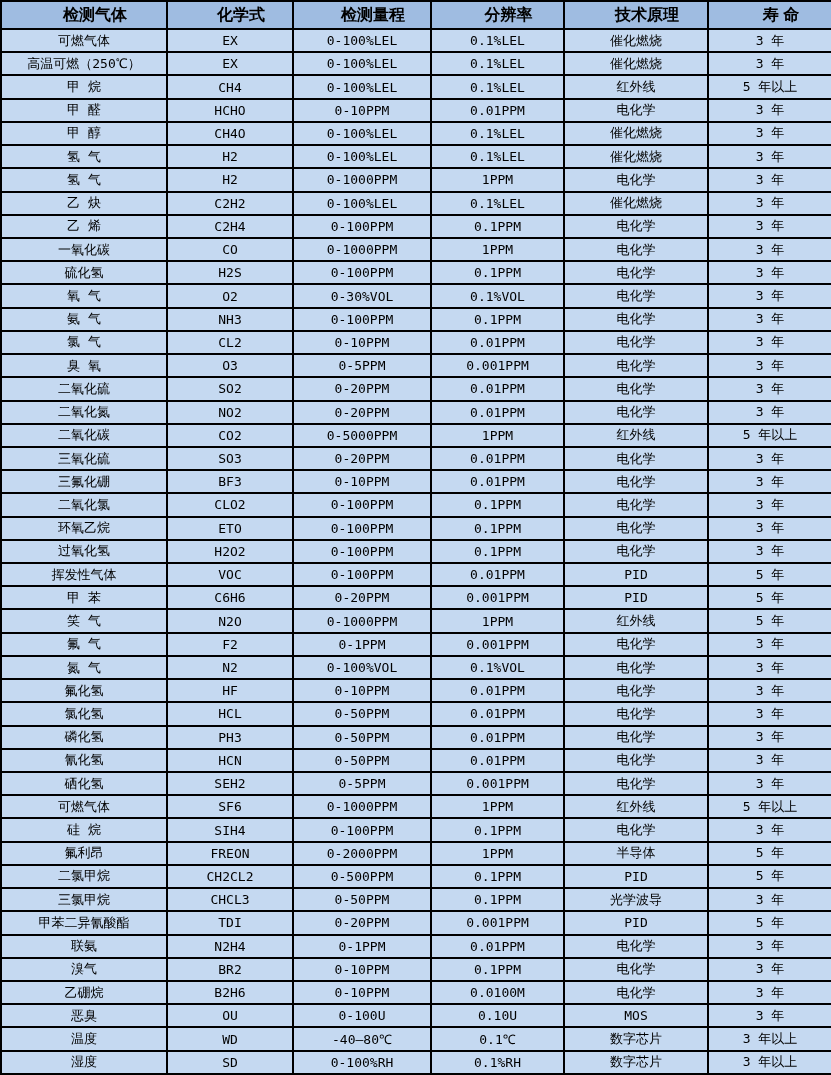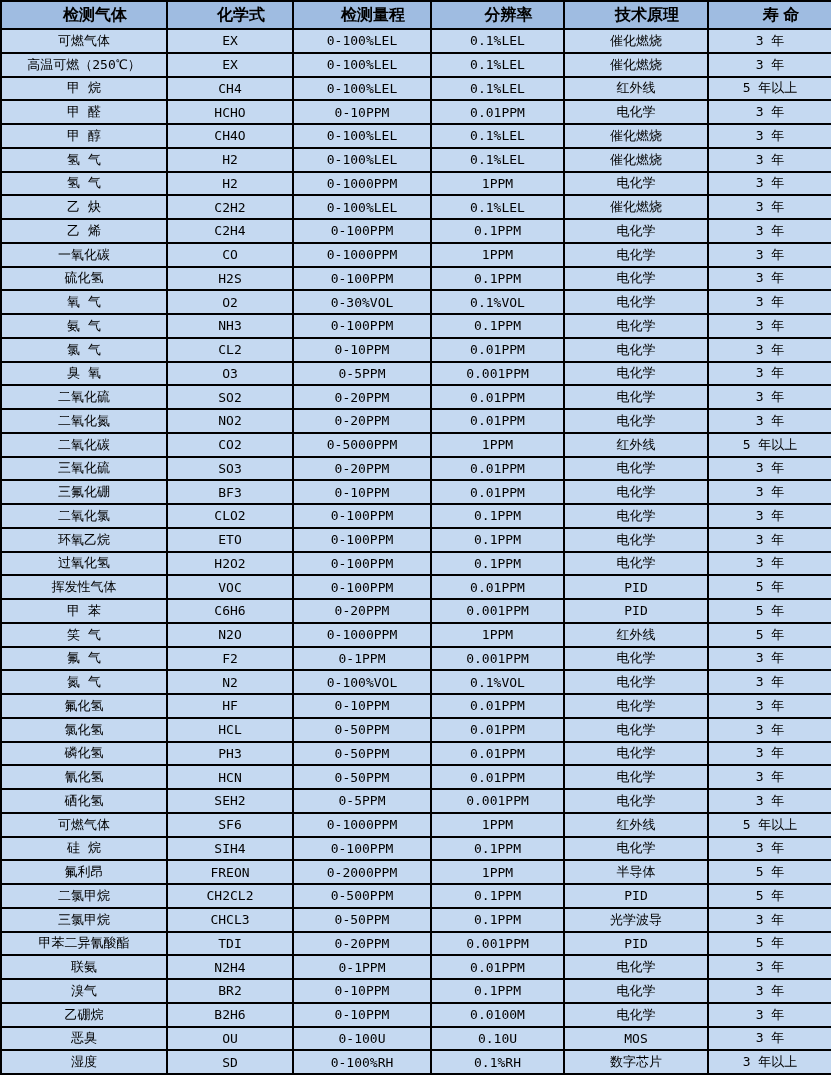--- a/index.html
+++ b/index.html
@@ -410,20 +410,28 @@
         </tr>
         <tr>
           <td>恶臭</td>
           <td>OU</td>
           <td>0-100U</td>
           <td>0.10U</td>
           <td>MOS</td>
           <td>3 年</td>
         </tr>
         <tr>
+          <td>温度</td>
+          <td>WD</td>
+          <td>-40—80℃</td>
+          <td>0.1℃</td>
+          <td>数字芯片</td>
+          <td>3 年以上</td>
+        </tr>
+        <tr>
           <td>湿度</td>
           <td>SD</td>
           <td>0-100%RH</td>
           <td>0.1%RH</td>
           <td>数字芯片</td>
           <td>3 年以上</td>
         </tr>
       </tbody>
   </table>
 </div>

